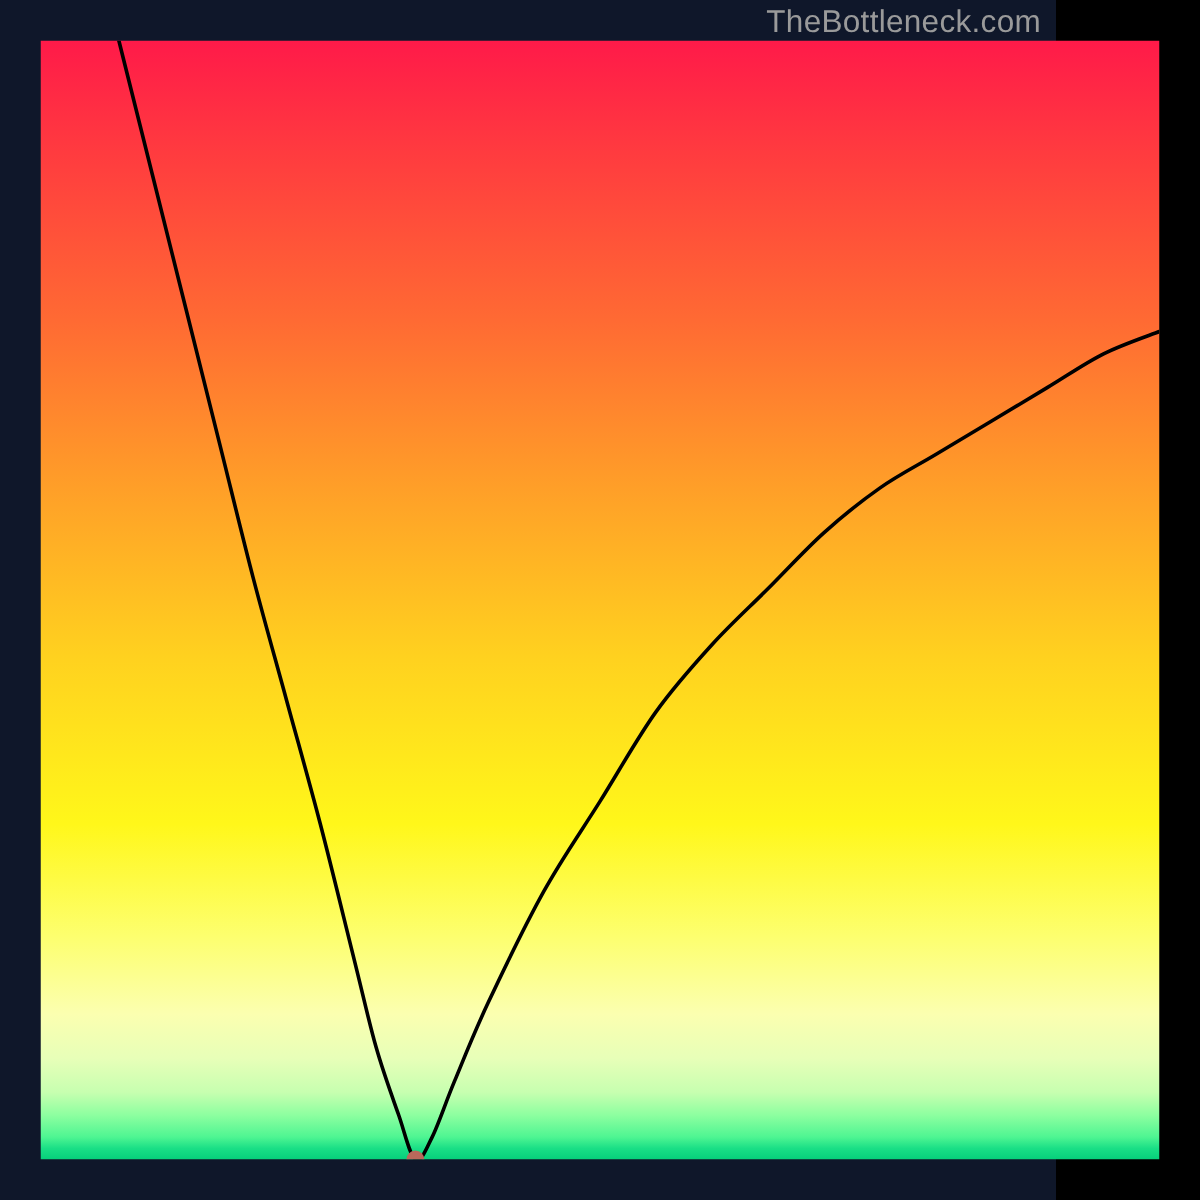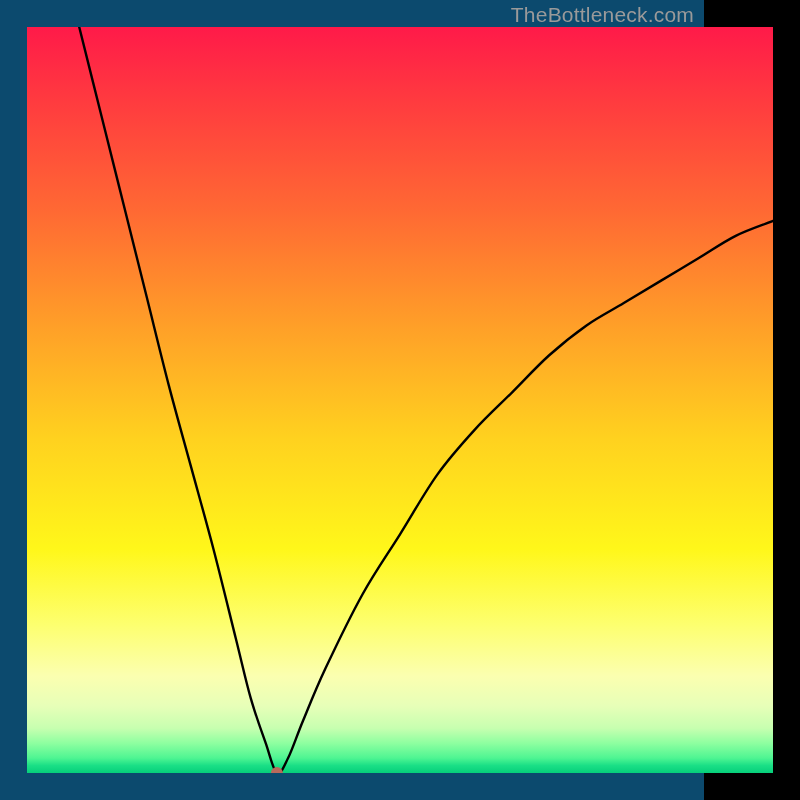--- a/index.html
+++ b/index.html
@@ -10,21 +10,21 @@
     background: #000;
     overflow: hidden;
     font-family: Arial, Helvetica, sans-serif;
   }
   .frame {
     position: absolute;
     left: 0;
     top: 0;
     width: 704px;
     height: 800px;
-    background: #0c4a6e;
+    background: #0f172a;
   }
   .plot-area {
     position: absolute;
     left: 27px;
     top: 27px;
     width: 746px;
     height: 746px;
     overflow: hidden;
   }
   .gradient {

